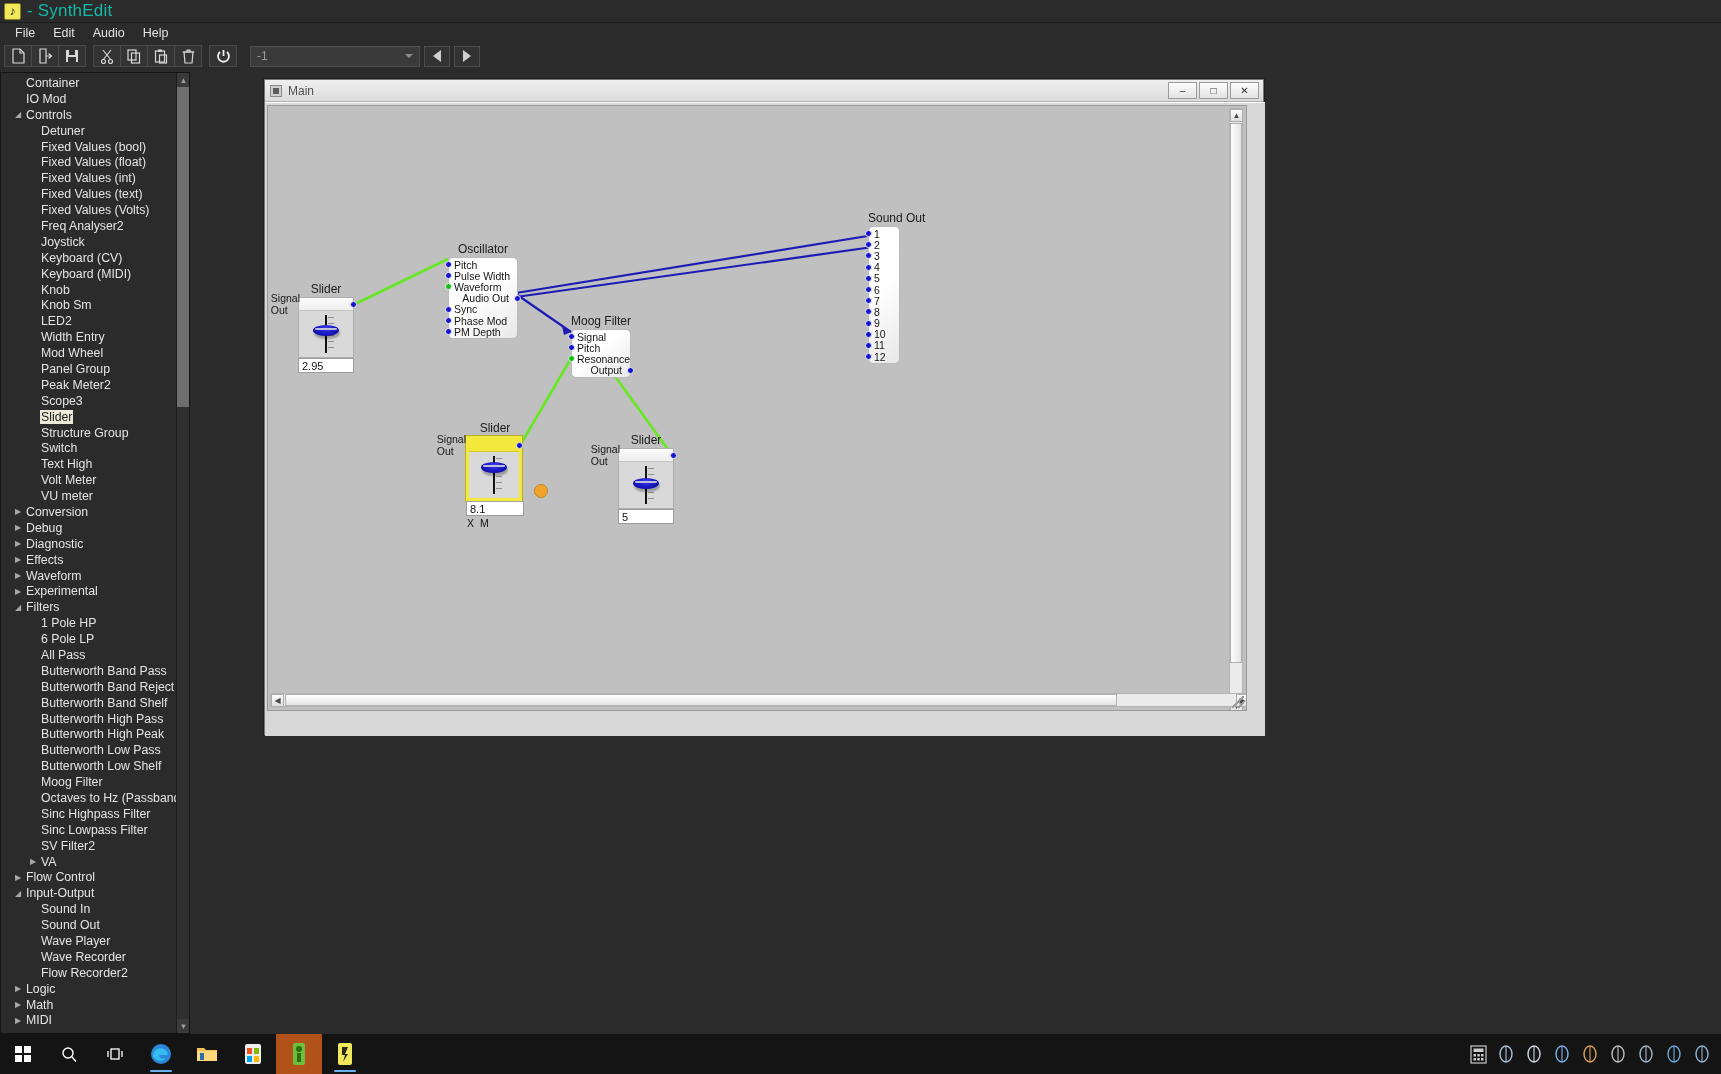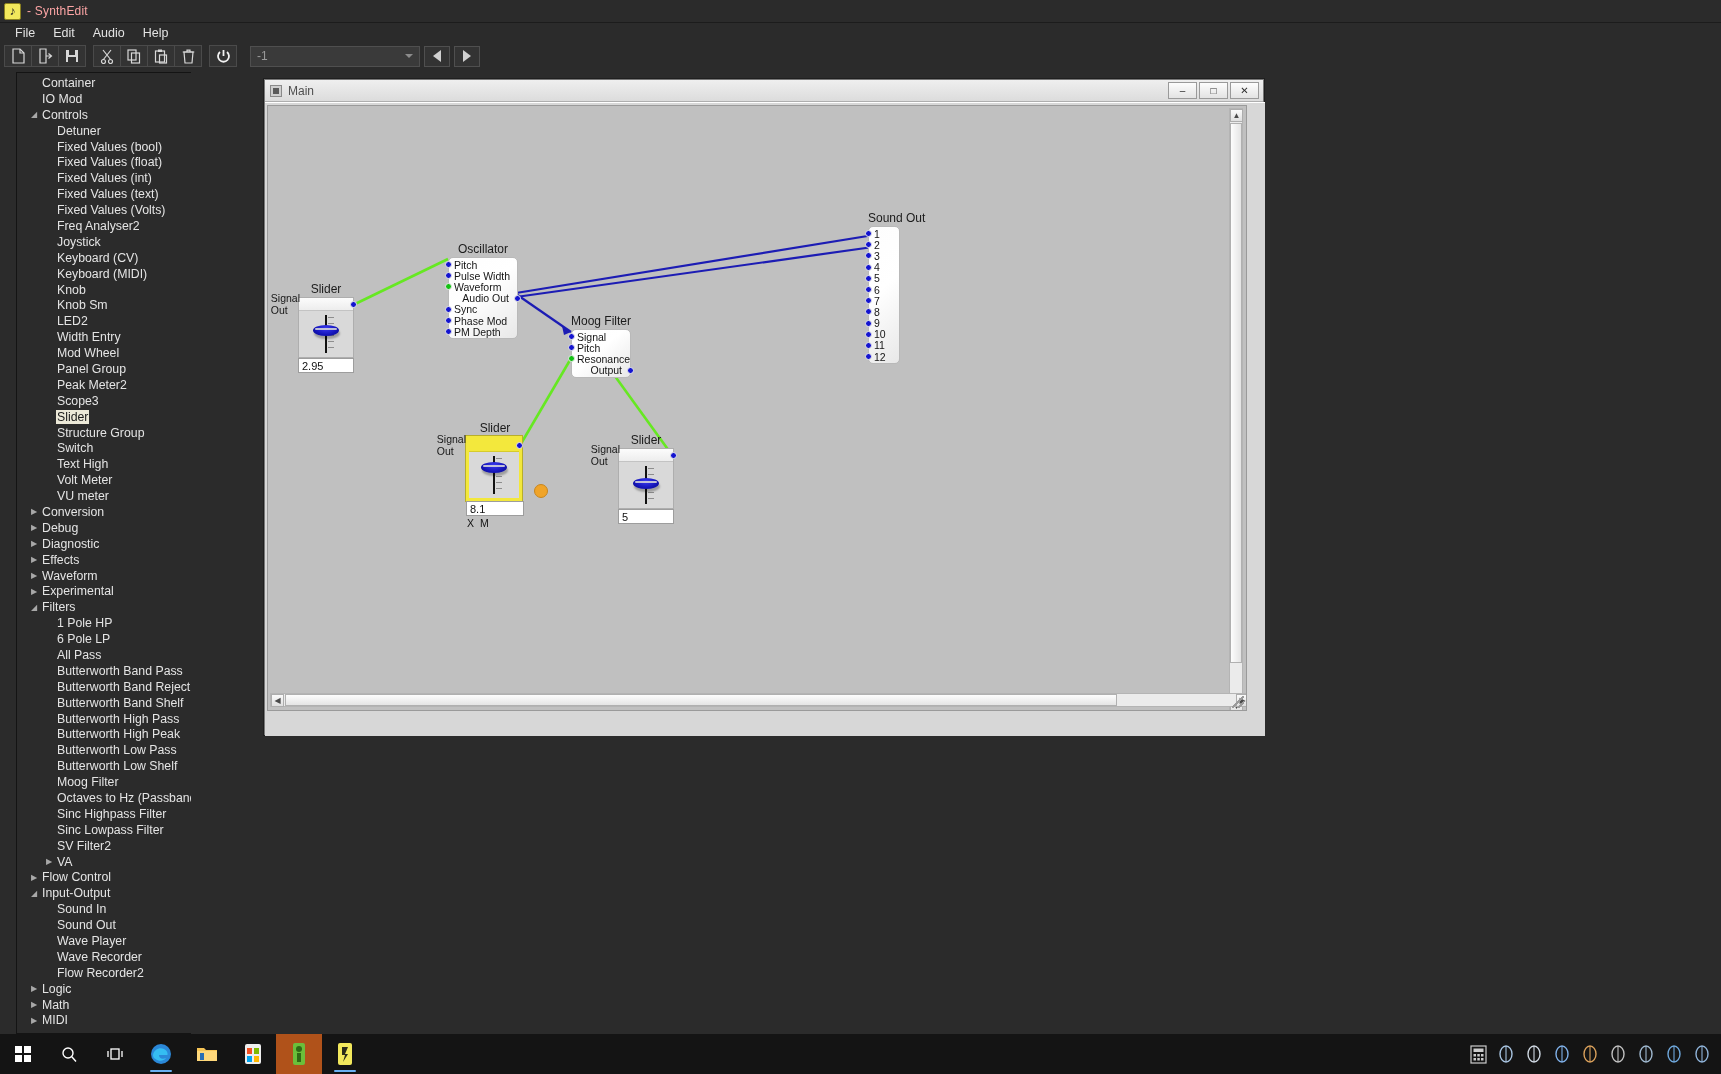--- a/index.html
+++ b/index.html
@@ -27,21 +27,21 @@
   .app-icon {
     width: 17px; height: 17px; margin-left: 4px; margin-right: 6px;
     background: #f2e85c;
     border: 1px solid #8a8020;
     border-radius: 2px;
     position: relative;
     display: flex; align-items: center; justify-content: center;
     font-size: 12px; font-weight: bold; color: #222; line-height: 1;
   }
   .title-text {
-    font-size: 12px; color: #fca5a5; letter-spacing: .2px;
+    font-size: 17px; color: #14b8a6; letter-spacing: .2px;
   }
 
   
   .menubar {
     position: absolute; left: 0; top: 23px;
     width: 1721px; height: 20px;
     background: #2b2b2b;
     display: flex; align-items: center;
     padding-left: 6px;
   }
@@ -100,21 +100,21 @@
     border-right: 8px solid #d0d0d0;
   }
   .tri-right {
     width: 0; height: 0;
     border-top: 6px solid transparent; border-bottom: 6px solid transparent;
     border-left: 8px solid #d0d0d0;
   }
 
   
   .sidebar {
-    position: absolute; left: 16px; top: 72px;
+    position: absolute; left: 0; top: 72px;
     width: 190px; height: 962px;
     background: #2b2b2b;
     border: 1px solid #141414;
     overflow: hidden;
   }
   .tree {
     position: absolute; left: 0; top: 0;
     width: 176px; height: 960px;
     overflow: hidden;
     padding-top: 2px;

